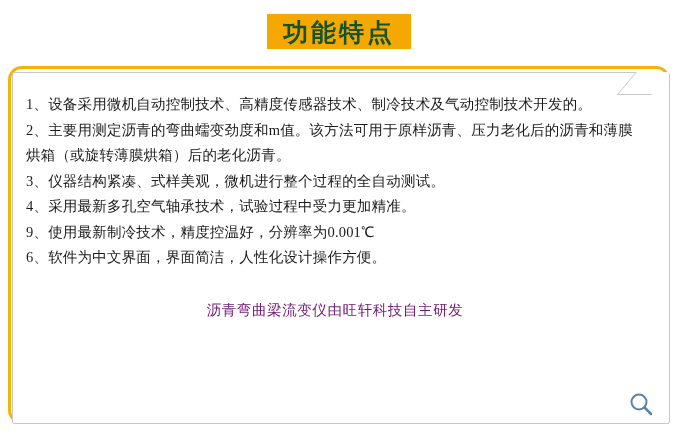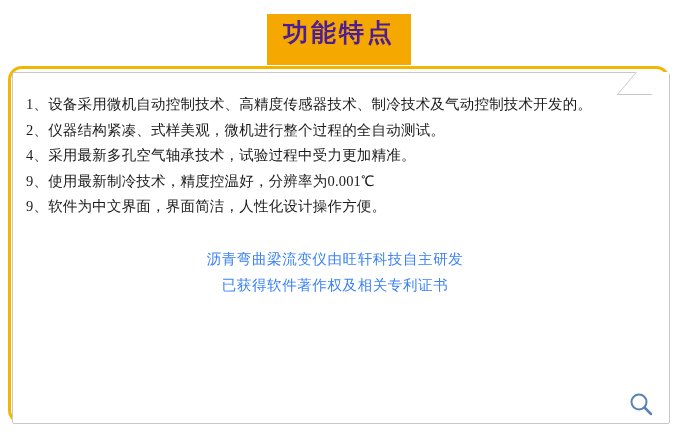--- a/index.html
+++ b/index.html
@@ -25,23 +25,23 @@
     position: absolute;
     top: 14px;
     left: 0;
     width: 678px;
     text-align: center;
   }
   .title {
     display: inline-block;
     font-size: 25px;
     font-weight: bold;
-    color: #4c1d95;
+    color: #14532d;
     background: #f5a800;
-    padding: 2px 16px 16px 16px;
+    padding: 2px 16px 0 16px;
     letter-spacing: 3px;
     font-family: "DejaVu Sans", "Liberation Sans", sans-serif;
   }
   
   .frame-outer {
     position: absolute;
     left: 8px;
     top: 66px;
     width: 662px;
     height: 358px;
@@ -90,21 +90,21 @@
     letter-spacing: 0.2px;
     text-align: left;
     white-space: normal;
   }
   .footer {
     margin-top: 26px;
     text-align: center;
   }
   .footer .fline {
     font-size: 14.5px;
-    color: #3b82f6;
+    color: #701a75;
     line-height: 26px;
     letter-spacing: 0.6px;
   }
   
   .magnifier {
     position: absolute;
     right: 24px;
     bottom: 18px;
     width: 26px;
     height: 26px;
@@ -119,28 +119,28 @@
   <div class="title-wrap">
     <span class="title">功能特点</span>
   </div>
 
   <div class="frame-outer"></div>
   <div class="frame-inner"></div>
   <div class="corner-cut"></div>
 
   <div class="content">
     <div class="line">1、设备采用微机自动控制技术、高精度传感器技术、制冷技术及气动控制技术开发的。</div>
-    <div class="line">2、仪器结构紧凑、式样美观，微机进行整个过程的全自动测试。</div>
+    <div class="line">2、主要用测定沥青的弯曲蠕变劲度和m值。该方法可用于原样沥青、压力老化后的沥青和薄膜烘箱（或旋转薄膜烘箱）后的老化沥青。</div>
+    <div class="line">3、仪器结构紧凑、式样美观，微机进行整个过程的全自动测试。</div>
     <div class="line">4、采用最新多孔空气轴承技术，试验过程中受力更加精准。</div>
     <div class="line">9、使用最新制冷技术，精度控温好，分辨率为0.001℃</div>
-    <div class="line">9、软件为中文界面，界面简洁，人性化设计操作方便。</div>
+    <div class="line">6、软件为中文界面，界面简洁，人性化设计操作方便。</div>
 
     <div class="footer">
       <div class="fline">沥青弯曲梁流变仪由旺轩科技自主研发</div>
-      <div class="fline">已获得软件著作权及相关专利证书</div>
     </div>
   </div>
 
   <div class="magnifier">
     <svg width="26" height="26" viewBox="0 0 26 26">
       <circle cx="11" cy="11" r="7.5" fill="none" stroke="#3a6ea5" stroke-width="2"></circle>
       <line x1="16.5" y1="16.5" x2="23" y2="23" stroke="#3a6ea5" stroke-width="2.5" stroke-linecap="round"></line>
     </svg>
   </div>
 

